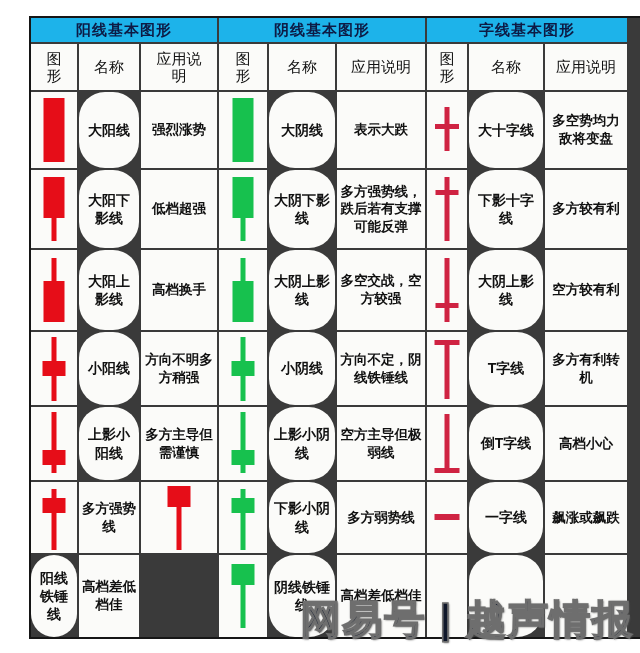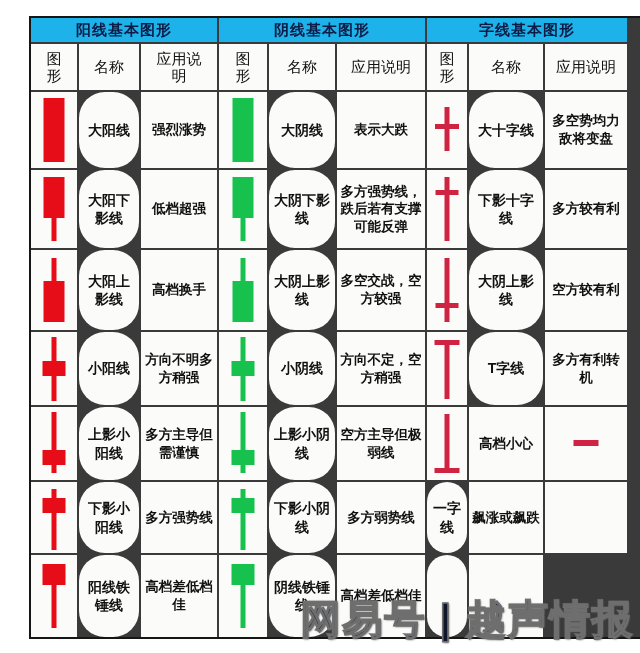--- a/index.html
+++ b/index.html
@@ -113,21 +113,20 @@
 
       <div class="cell">
           <span class="icon" data-icon="candle-long-upper-short-lower"></span>
         </div>
       <div class="cell name-cell">上影小阳线</div>
       <div class="cell note-cell">多方主导但需谨慎</div>
 
       <div class="cell">
           <span class="icon" data-icon="candle-short-upper-long-lower"></span>
         </div>
-      <div class="cell name-cell">下影小阳线</div>
       <div class="cell note-cell">多方强势线</div>
 
       <div class="cell">
           <span class="icon" data-icon="candle-hammer"></span>
         </div>
       <div class="cell name-cell">阳线铁锤线</div>
       <div class="cell note-cell">高档差低档佳</div>
     </div>
   </div>
 
@@ -153,21 +152,21 @@
       <div class="cell">
           <span class="icon" data-icon="candle-upper-wick"></span>
         </div>
       <div class="cell name-cell">大阴上影线</div>
       <div class="cell note-cell">多空交战，空方较强</div>
 
       <div class="cell">
           <span class="icon" data-icon="candle-small-body-both-wicks"></span>
         </div>
       <div class="cell name-cell">小阴线</div>
-      <div class="cell note-cell">方向不定，空方稍强</div>
+      <div class="cell note-cell">方向不定，阴线铁锤线</div>
 
       <div class="cell">
           <span class="icon" data-icon="candle-long-upper-short-lower"></span>
         </div>
       <div class="cell name-cell">上影小阴线</div>
       <div class="cell note-cell">空方主导但极弱线</div>
 
       <div class="cell">
           <span class="icon" data-icon="candle-short-upper-long-lower"></span>
         </div>
@@ -209,20 +208,21 @@
 
       <div class="cell">
           <span class="icon" data-icon="t-line"></span>
         </div>
       <div class="cell name-cell">T字线</div>
       <div class="cell note-cell">多方有利转机</div>
 
       <div class="cell">
           <span class="icon" data-icon="inverted-t-line"></span>
         </div>
+      <div class="cell name-cell">倒T字线</div>
       <div class="cell note-cell">高档小心</div>
 
       <div class="cell">
           <span class="icon" data-icon="dash-line"></span>
         </div>
       <div class="cell name-cell">一字线</div>
       <div class="cell note-cell">飙涨或飙跌</div>
 
       <div class="cell">
           <span class="icon" data-icon=""></span>

